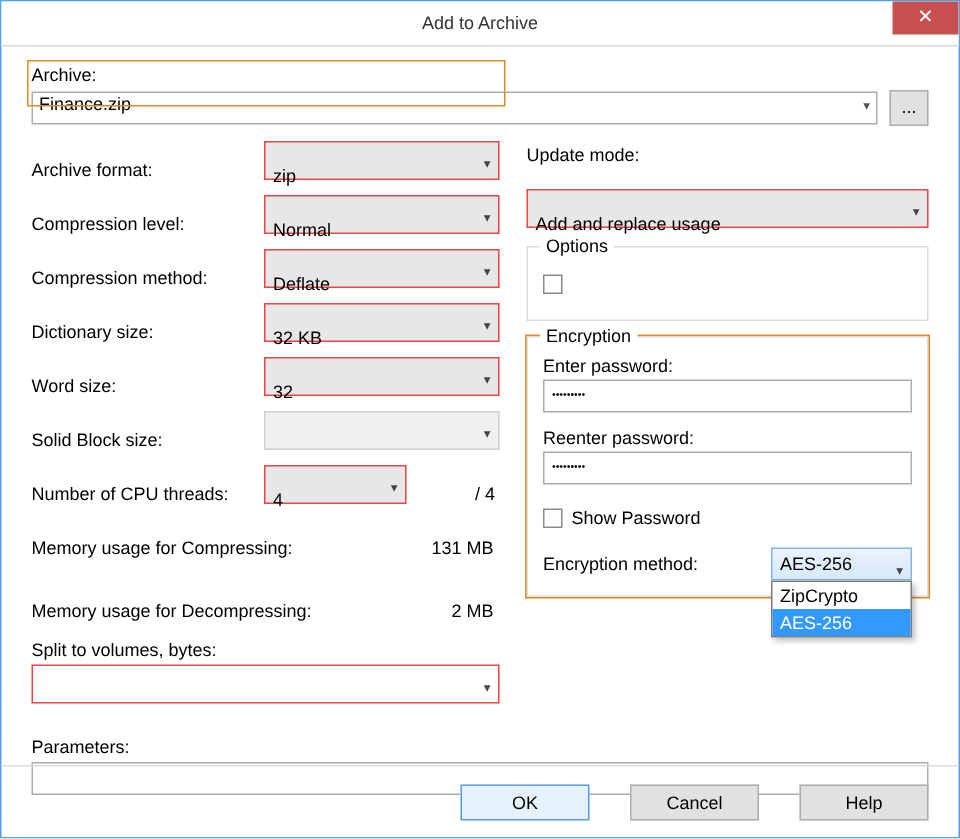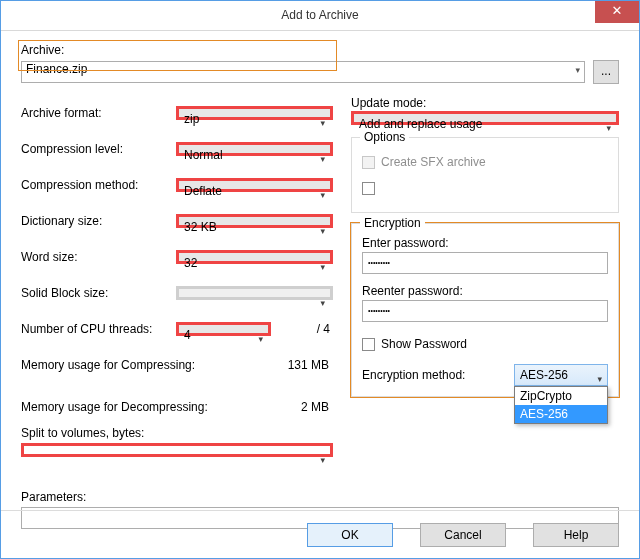--- a/index.html
+++ b/index.html
@@ -11,21 +11,21 @@
   .archive-label{margin-bottom:3px}
   .archive-row{display:flex;align-items:center;gap:8px;margin-bottom:12px}
   .archive-input{flex:1;height:22px;border:1px solid #adadad;background:#fff;padding:0 4px;box-sizing:border-box;position:relative}
   .archive-input .caret{position:absolute;right:4px;top:3px;color:#555;font-size:9px}
   .browse-btn{width:26px;height:24px;background:#e1e1e1;border:1px solid #adadad;text-align:center;line-height:20px;box-sizing:border-box}
   .cols{display:flex;gap:18px}
   .col{flex:1;min-width:0}
   .col-left{flex:0 0 312px}
   .crow{display:flex;align-items:flex-end;height:24px;margin-bottom:12px}
   .clabel{flex:0 0 155px}
-  .combo{flex:1;height:14px;border:3px solid #ef4444;background:#e7e7e7;box-sizing:border-box;position:relative;padding:0 5px;line-height:20px}
+  .combo{flex:1;height:14px;border:1px solid #ef4444;background:#e7e7e7;box-sizing:border-box;position:relative;padding:12px 5px;line-height:20px}
   .combo.light{background:#fff}
   .combo.disabled{background:#f0f0f0;color:#888;border-color:#cfcfcf}
   .combo .caret{position:absolute;right:5px;top:4px;color:#444;font-size:9px}
   .hl-box{position:absolute;border:1px solid #e38a26;pointer-events:none}
   .mval{flex:1;text-align:right;padding-right:4px}
   .slash{width:26px;text-align:right;padding-right:3px}
   .combo.small{flex:0 0 95px}
   .group{border:1px solid #dcdcdc;padding:8px 10px 10px 10px;margin-bottom:10px;position:relative}
   .group .gtitle{position:absolute;top:-8px;left:8px;background:#fff;padding:0 4px;color:#000}
   .checkbox-row{display:flex;align-items:center;height:20px;margin:6px 0 4px 0}
@@ -35,26 +35,26 @@
   .textbox{width:100%;height:22px;border:1px solid #adadad;background:#fff;box-sizing:border-box;padding:0 5px;line-height:20px}
   .enc .plabel{margin:4px 0 2px 0}
   .enc .pwd{letter-spacing:0px;font-size:7px}
   .enc-row{display:flex;align-items:center;margin-top:10px}
   .enc-row .elabel{flex:1}
   .enc-combo{width:94px;height:22px;border:1px solid #7eb4ea;background:linear-gradient(#eaf3fc,#d7e9fb);box-sizing:border-box;position:relative;padding:0 5px;line-height:20px}
   .enc-combo .caret{position:absolute;right:5px;top:4px;color:#444;font-size:9px}
   .dropdown{position:absolute;width:94px;border:1px solid #7c7c7c;background:#fff;box-shadow:2px 2px 4px rgba(0,0,0,0.25);box-sizing:border-box;z-index:10}
   .dropdown .opt{padding:1px 5px;line-height:16px;font-size:12px}
   .dropdown .opt.sel{background:#3399ff;color:#fff}
-  .update-label{margin-bottom:1px}
+  .update-label{margin-bottom:16px}
   .footer{position:absolute;left:0;right:0;bottom:0;height:48px;border-top:1px solid #dcdcdc;display:flex;justify-content:flex-end;align-items:center;gap:27px;padding-right:20px;box-sizing:border-box}
   .btn{width:86px;height:24px;border:1px solid #adadad;background:#e1e1e1;text-align:center;line-height:22px;box-sizing:border-box}
   .btn.primary{border:1px solid #569de5;background:#e5f1fb}
   .split-label{margin:4px 0 3px 0}
-  .param-label{margin:23px 0 3px 0}
+  .param-label{margin:12px 0 3px 0}
 </style>
 </head>
 <body>
 
 <div class="window">
 
   <div class="titlebar">
     <span class="title">Add to Archive</span>
     <div class="close-btn">
       <span>✕</span>
@@ -154,24 +154,20 @@
 
       <div class="col" style="position:relative">
         <div class="update-label">Update mode:</div>
         <div class="combo" style="width:100%;margin-bottom:12px">
           <span>Add and replace usage</span>
           <span class="caret">▾</span>
         </div>
 
         <div class="group">
           <span class="gtitle">Options</span>
-          <div class="checkbox-row">
-            <span class="cb disabled"></span>
-            <span>Create SFX archive</span>
-          </div>
           <div class="checkbox-row">
             <span class="cb"></span>
           </div>
         </div>
 
         <div class="group enc" style="position:relative">
           <div class="hl-box" style="left:-2px;top:-2px;right:-2px;bottom:-2px"></div>
           <span class="gtitle">Encryption</span>
 
           <div class="plabel">Enter password:</div>

